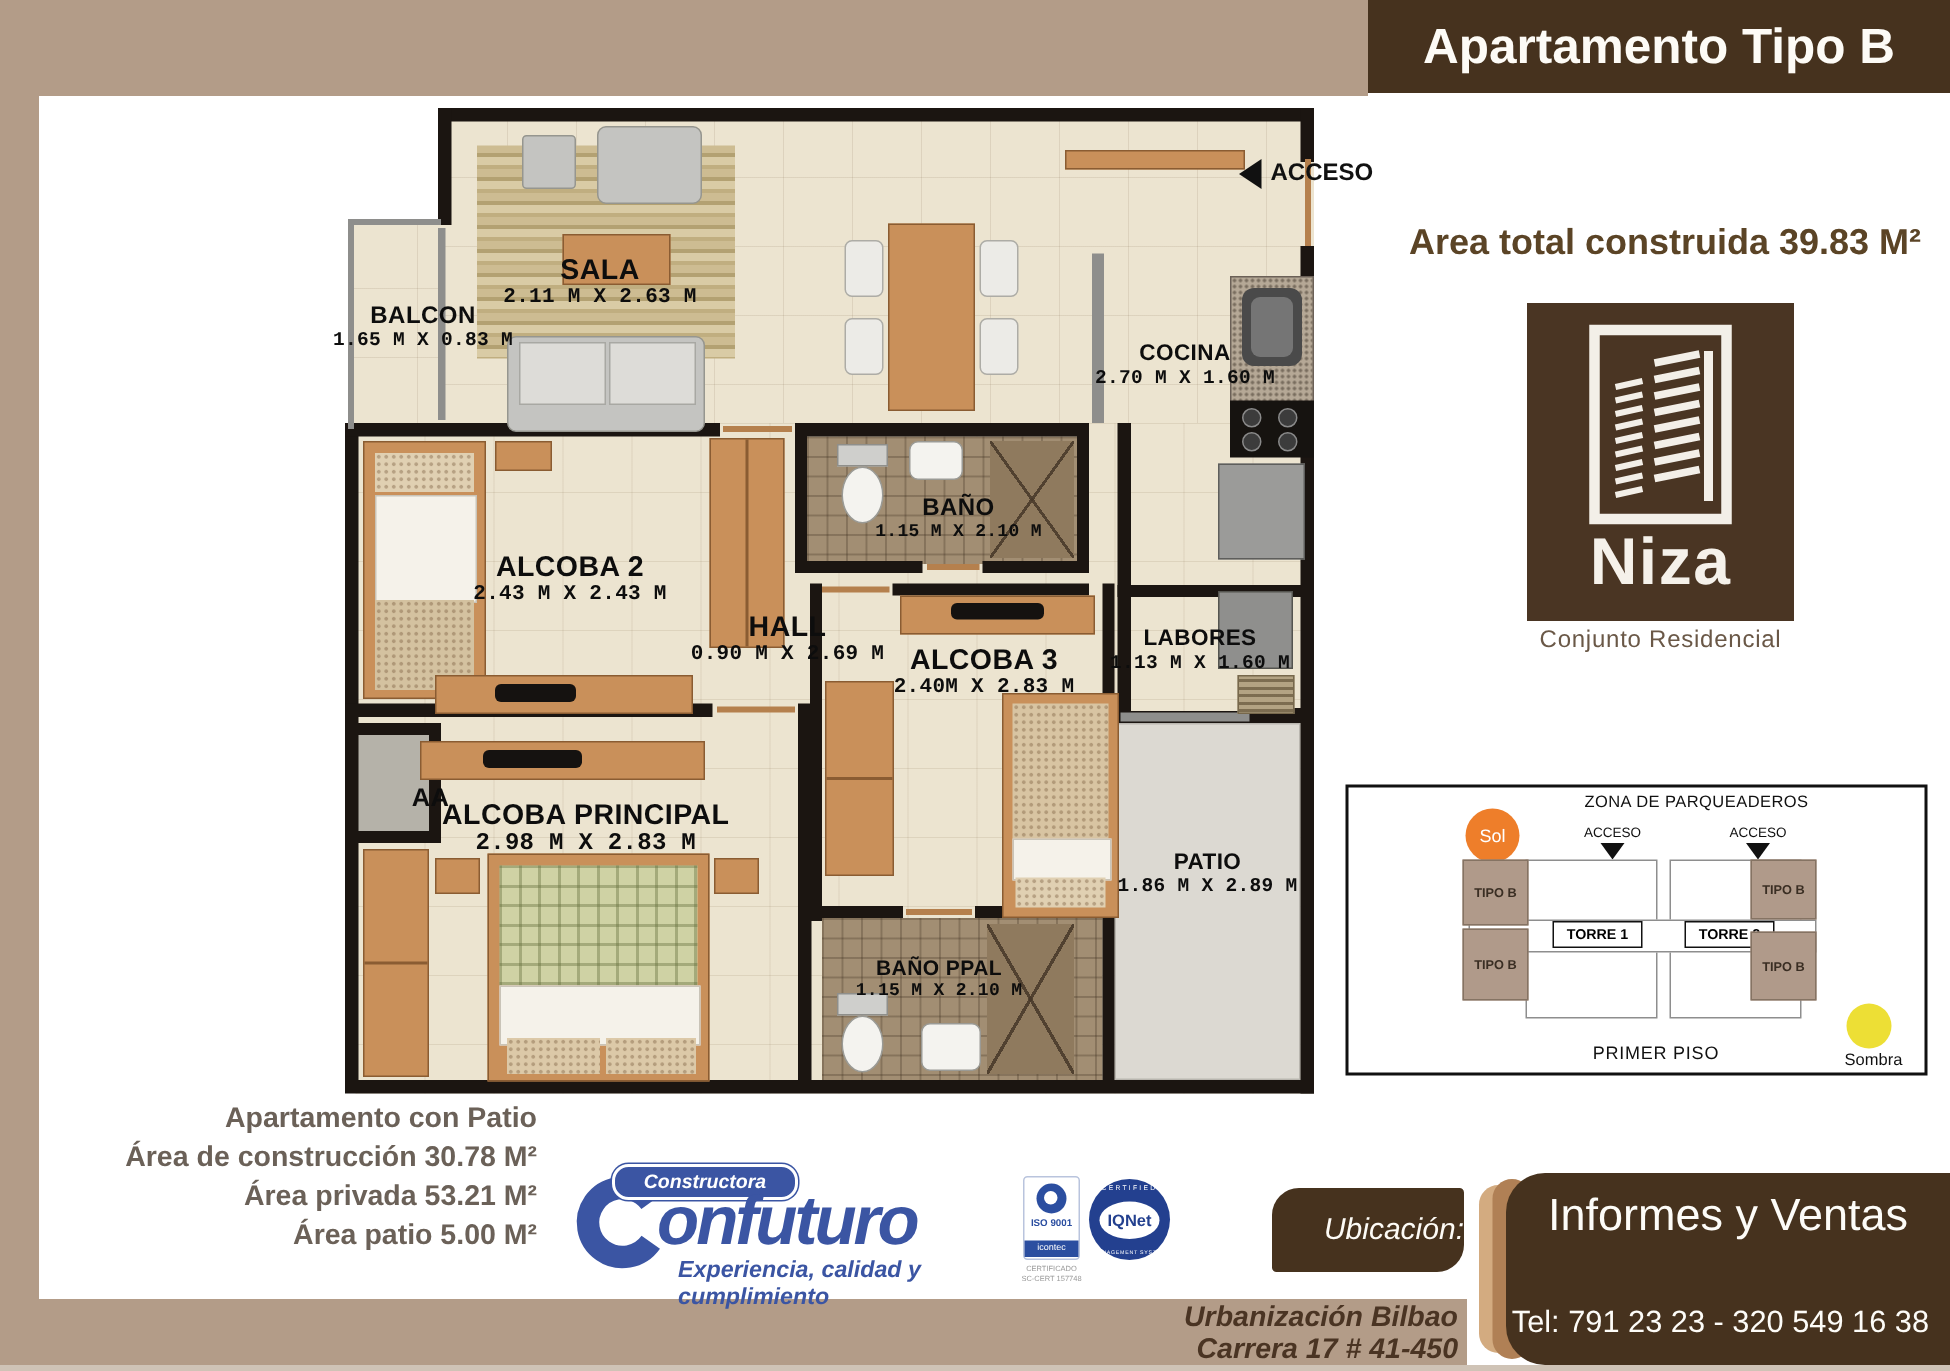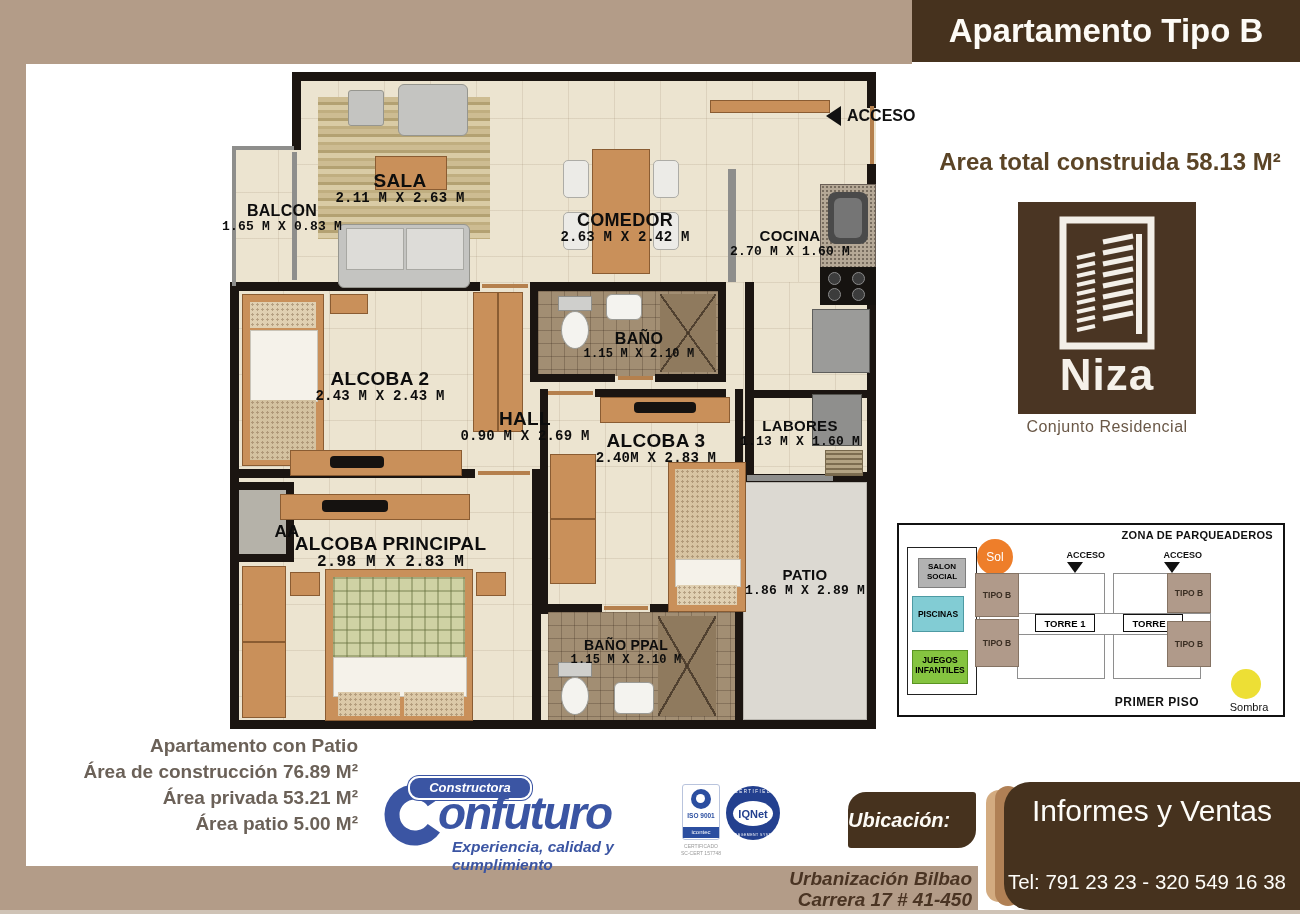--- a/index.html
+++ b/index.html
@@ -27,21 +27,21 @@
   .dot{background-image:radial-gradient(rgba(120,90,60,.4) 1px, transparent 1.4px);background-size:5px 5px;}
   .shower{position:absolute;background-color:#8f7a5e;
      background-image:linear-gradient(to top right, transparent 48.9%, rgba(70,55,40,.85) 48.9%, rgba(70,55,40,.85) 51.1%, transparent 51.1%),
                       linear-gradient(to bottom right, transparent 48.9%, rgba(70,55,40,.85) 48.9%, rgba(70,55,40,.85) 51.1%, transparent 51.1%);}
   .rlabel{position:absolute;text-align:center;color:#0d0d0d;font-weight:700;line-height:1.12;z-index:9;}
   .rname{letter-spacing:.3px;}
   .rdims{letter-spacing:.2px;font-family:Liberation Mono, monospace;}
   
   #siteplan{position:absolute;left:897px;top:523px;width:388px;height:194px;background:#fff;
             border:2px solid #111;box-sizing:border-box;}
-  .sp-txt{position:absolute;font-weight:700;color:#111;text-align:right;}
+  .sp-txt{position:absolute;font-weight:400;color:#111;text-align:center;}
   .tri-down{position:absolute;width:0;height:0;border-left:8px solid transparent;
             border-right:8px solid transparent;border-top:11px solid #111;}
   .tipob{position:absolute;background:#b09a8a;border:1px solid #857363;box-sizing:border-box;
          font-weight:700;font-size:8.5px;color:#3a2e23;display:flex;align-items:center;justify-content:center;}
   .towerbox{position:absolute;background:#fff;border:1.5px solid #8e8e8e;box-sizing:border-box;}
   
   .arealine{font-size:19px;font-weight:700;color:#6b6158;line-height:26px;text-align:right;}
   .brown-box{background:#46321e;}
 </style>
 </head>
@@ -49,21 +49,21 @@
 
 <div class="abs tan" style="left:0;top:0;width:912px;height:64px;"></div>
 <div class="abs tan" style="left:0;top:64px;width:26px;height:802px;"></div>
 <div class="abs tan" style="left:0;top:866px;width:978px;height:44px;"></div>
 <div class="abs" style="left:0;top:910px;width:1300px;height:4px;background:#cfc3b6;"></div>
 
 <div class="abs brown-box" style="left:912px;top:0;width:388px;height:62px;">
   <div style="width:100%;height:62px;line-height:62px;text-align:center;color:#fdfbf6;font-size:33px;font-weight:700;">Apartamento Tipo B</div>
 </div>
 
-<div class="abs" style="left:930px;top:148px;width:360px;text-align:center;font-size:24px;font-weight:700;color:#5b4426;">Area total construida 58.13 M²</div>
+<div class="abs" style="left:930px;top:148px;width:360px;text-align:center;font-size:24px;font-weight:700;color:#5b4426;">Area total construida 39.83 M²</div>
 
 <div class="abs" style="left:1018px;top:202px;width:178px;height:212px;background:#4a3523;">
   <svg class="abs" style="left:39px;top:12px;" width="100" height="140" viewBox="0 0 100 140">
     <rect x="6" y="6" width="88" height="126" fill="none" stroke="#f3efe8" stroke-width="7"></rect>
     <g stroke="#f3efe8" stroke-width="4">
       <line x1="20" y1="44" x2="38" y2="40"></line>
         <line x1="20" y1="53" x2="38" y2="49"></line>
       <line x1="20" y1="62" x2="38" y2="58"></line>
         <line x1="20" y1="71" x2="38" y2="67"></line>
       <line x1="20" y1="80" x2="38" y2="76"></line>
@@ -224,24 +224,20 @@
   </div>
 
   <div class="rlabel" style="left:-24px;top:138px;width:152px;">
     <div class="rname" style="font-size:16px;">BALCON</div>
     <div class="rdims" style="font-size:13px;">1.65 M X 0.83 M</div>
   </div>
   <div class="rlabel" style="left:95px;top:106px;width:150px;">
     <div class="rname" style="font-size:19px;">SALA</div>
     <div class="rdims" style="font-size:14px;">2.11 M X 2.63 M</div>
   </div>
-  <div class="rlabel" style="left:320px;top:146px;width:150px;">
-    <div class="rname" style="font-size:18px;">COMEDOR</div>
-    <div class="rdims" style="font-size:14px;">2.63 M X 2.42 M</div>
-  </div>
   <div class="rlabel" style="left:486px;top:164px;width:148px;">
     <div class="rname" style="font-size:15px;">COCINA</div>
     <div class="rdims" style="font-size:13px;">2.70 M X 1.60 M</div>
   </div>
   <div class="rlabel" style="left:333px;top:266px;width:152px;">
     <div class="rname" style="font-size:16px;">BAÑO</div>
     <div class="rdims" style="font-size:12px;">1.15 M X 2.10 M</div>
   </div>
   <div class="rlabel" style="left:74px;top:304px;width:152px;">
     <div class="rname" style="font-size:19px;">ALCOBA 2</div>
@@ -273,28 +269,20 @@
   </div>
   <div class="rlabel" style="left:18px;top:458px;width:78px;">
     <div class="rname" style="font-size:17px;">AA</div>
   </div>
 </div>
 
 <div id="siteplan">
   <div class="sp-txt" style="left:90px;right:10px;top:4px;font-size:11px;letter-spacing:.3px;">ZONA DE PARQUEADEROS</div>
   <div class="abs" style="left:78px;top:14px;width:36px;height:36px;border-radius:50%;background:#ee7e2a;color:#fff;
        display:flex;align-items:center;justify-content:center;font-size:12px;">Sol</div>
-  <div class="abs" style="left:8px;top:22px;width:70px;height:148px;border:1.5px solid #222;box-sizing:border-box;">
-    <div class="abs" style="left:10px;top:10px;width:48px;height:30px;background:#b2b2b2;border:1px solid #7e7e7e;box-sizing:border-box;
-         font-size:8px;font-weight:700;text-align:center;line-height:1.2;padding-top:3px;">SALON SOCIAL</div>
-    <div class="abs" style="left:4px;top:48px;width:52px;height:36px;background:#82ccd4;border:1px solid #4d9aa3;box-sizing:border-box;
-         font-size:8.5px;font-weight:700;text-align:center;display:flex;align-items:center;justify-content:center;">PISCINAS</div>
-    <div class="abs" style="left:4px;top:102px;width:56px;height:34px;background:#85c440;border:1px solid #5a9422;box-sizing:border-box;
-         font-size:8.5px;font-weight:700;text-align:center;line-height:1.2;padding-top:4px;">JUEGOS INFANTILES</div>
-  </div>
   <div class="sp-txt" style="left:146px;top:25px;width:60px;font-size:9px;">ACCESO</div>
   <div class="tri-down" style="left:168px;top:37px;"></div>
   <div class="sp-txt" style="left:243px;top:25px;width:60px;font-size:9px;">ACCESO</div>
   <div class="tri-down" style="left:265px;top:37px;"></div>
   <div class="towerbox" style="left:118px;top:48px;width:88px;height:106px;"></div>
   <div class="towerbox" style="left:214px;top:48px;width:88px;height:106px;"></div>
   <div class="towerbox" style="left:80px;top:88px;width:232px;height:22px;"></div>
   <div class="abs" style="left:136px;top:89px;width:60px;height:18px;background:#fff;border:1.5px solid #111;box-sizing:border-box;
        font-size:9.5px;font-weight:700;display:flex;align-items:center;justify-content:center;">TORRE 1</div>
   <div class="abs" style="left:224px;top:89px;width:60px;height:18px;background:#fff;border:1.5px solid #111;box-sizing:border-box;
@@ -303,21 +291,21 @@
   <div class="tipob" style="left:76px;top:94px;width:44px;height:48px;">TIPO B</div>
   <div class="tipob" style="left:268px;top:48px;width:44px;height:40px;">TIPO B</div>
   <div class="tipob" style="left:268px;top:96px;width:44px;height:46px;">TIPO B</div>
   <div class="sp-txt" style="left:110px;top:170px;width:190px;font-size:12px;letter-spacing:.5px;">PRIMER PISO</div>
   <div class="abs" style="left:332px;top:144px;width:30px;height:30px;border-radius:50%;background:#eddf35;"></div>
   <div class="abs" style="left:318px;top:176px;width:64px;text-align:center;font-size:11px;color:#111;">Sombra</div>
 </div>
 
 <div class="abs" style="left:40px;top:733px;width:318px;">
   <div class="arealine">Apartamento con Patio</div>
-  <div class="arealine">Área de construcción 76.89 M²</div>
+  <div class="arealine">Área de construcción 30.78 M²</div>
   <div class="arealine">Área privada 53.21 M²</div>
   <div class="arealine">Área patio 5.00 M²</div>
 </div>
 
 <div class="abs" style="left:382px;top:776px;width:300px;height:88px;">
   <svg class="abs" style="left:0;top:6px;" width="66" height="66" viewBox="0 0 66 66">
     <circle cx="33" cy="33" r="23" fill="none" stroke="#3b55a3" stroke-width="15" stroke-dasharray="116 30" transform="rotate(35 33 33)"></circle>
   </svg>
   <div class="abs" style="left:26px;top:0;width:120px;height:20px;background:#3b55a3;border:2px solid #fff;border-radius:11px;
        color:#fff;font-size:13px;font-style:italic;font-weight:700;text-align:center;line-height:20px;box-shadow:0 0 0 1px #3b55a3;">Constructora</div>
@@ -339,21 +327,21 @@
   </div>
   <div class="abs" style="left:44px;top:4px;width:54px;height:54px;border-radius:50%;background:#23408f;">
     <div class="abs" style="left:0;top:3px;width:54px;text-align:center;font-size:4.5px;color:#fff;letter-spacing:1.5px;">CERTIFIED</div>
     <div class="abs" style="left:7px;top:15px;width:40px;height:25px;border-radius:50%;background:#fff;display:flex;align-items:center;justify-content:center;
          font-size:11px;font-weight:700;color:#23408f;">IQNet</div>
     <div class="abs" style="left:0;bottom:3px;width:54px;text-align:center;font-size:3.5px;color:#fff;letter-spacing:.5px;">MANAGEMENT SYSTEM</div>
   </div>
 </div>
 
 <div class="abs brown-box" style="left:848px;top:792px;width:128px;height:56px;border-radius:18px 3px 18px 3px;">
-  <div style="width:100%;height:56px;line-height:56px;text-align:left;color:#fdfbf6;font-size:20px;font-weight:700;font-style:italic;">Ubicación:</div>
+  <div style="width:100%;height:56px;line-height:56px;text-align:right;color:#fdfbf6;font-size:20px;font-weight:400;font-style:italic;">Ubicación:</div>
 </div>
 <div class="abs" style="left:782px;top:868px;width:190px;text-align:right;font-size:19px;font-weight:700;font-style:italic;color:#4a3423;line-height:21px;">
   <div>Urbanización Bilbao</div>
   <div>Carrera 17 # 41-450</div>
 </div>
 
 <div class="abs" style="left:986px;top:782px;width:314px;height:128px;">
   <div class="abs" style="left:0;top:8px;width:26px;height:112px;background:#d3ab80;border-radius:14px;"></div>
   <div class="abs" style="left:9px;top:4px;width:26px;height:120px;background:#b08055;border-radius:14px;"></div>
   <div class="abs brown-box" style="left:18px;top:0;width:296px;height:128px;border-radius:26px 0 0 26px;">

